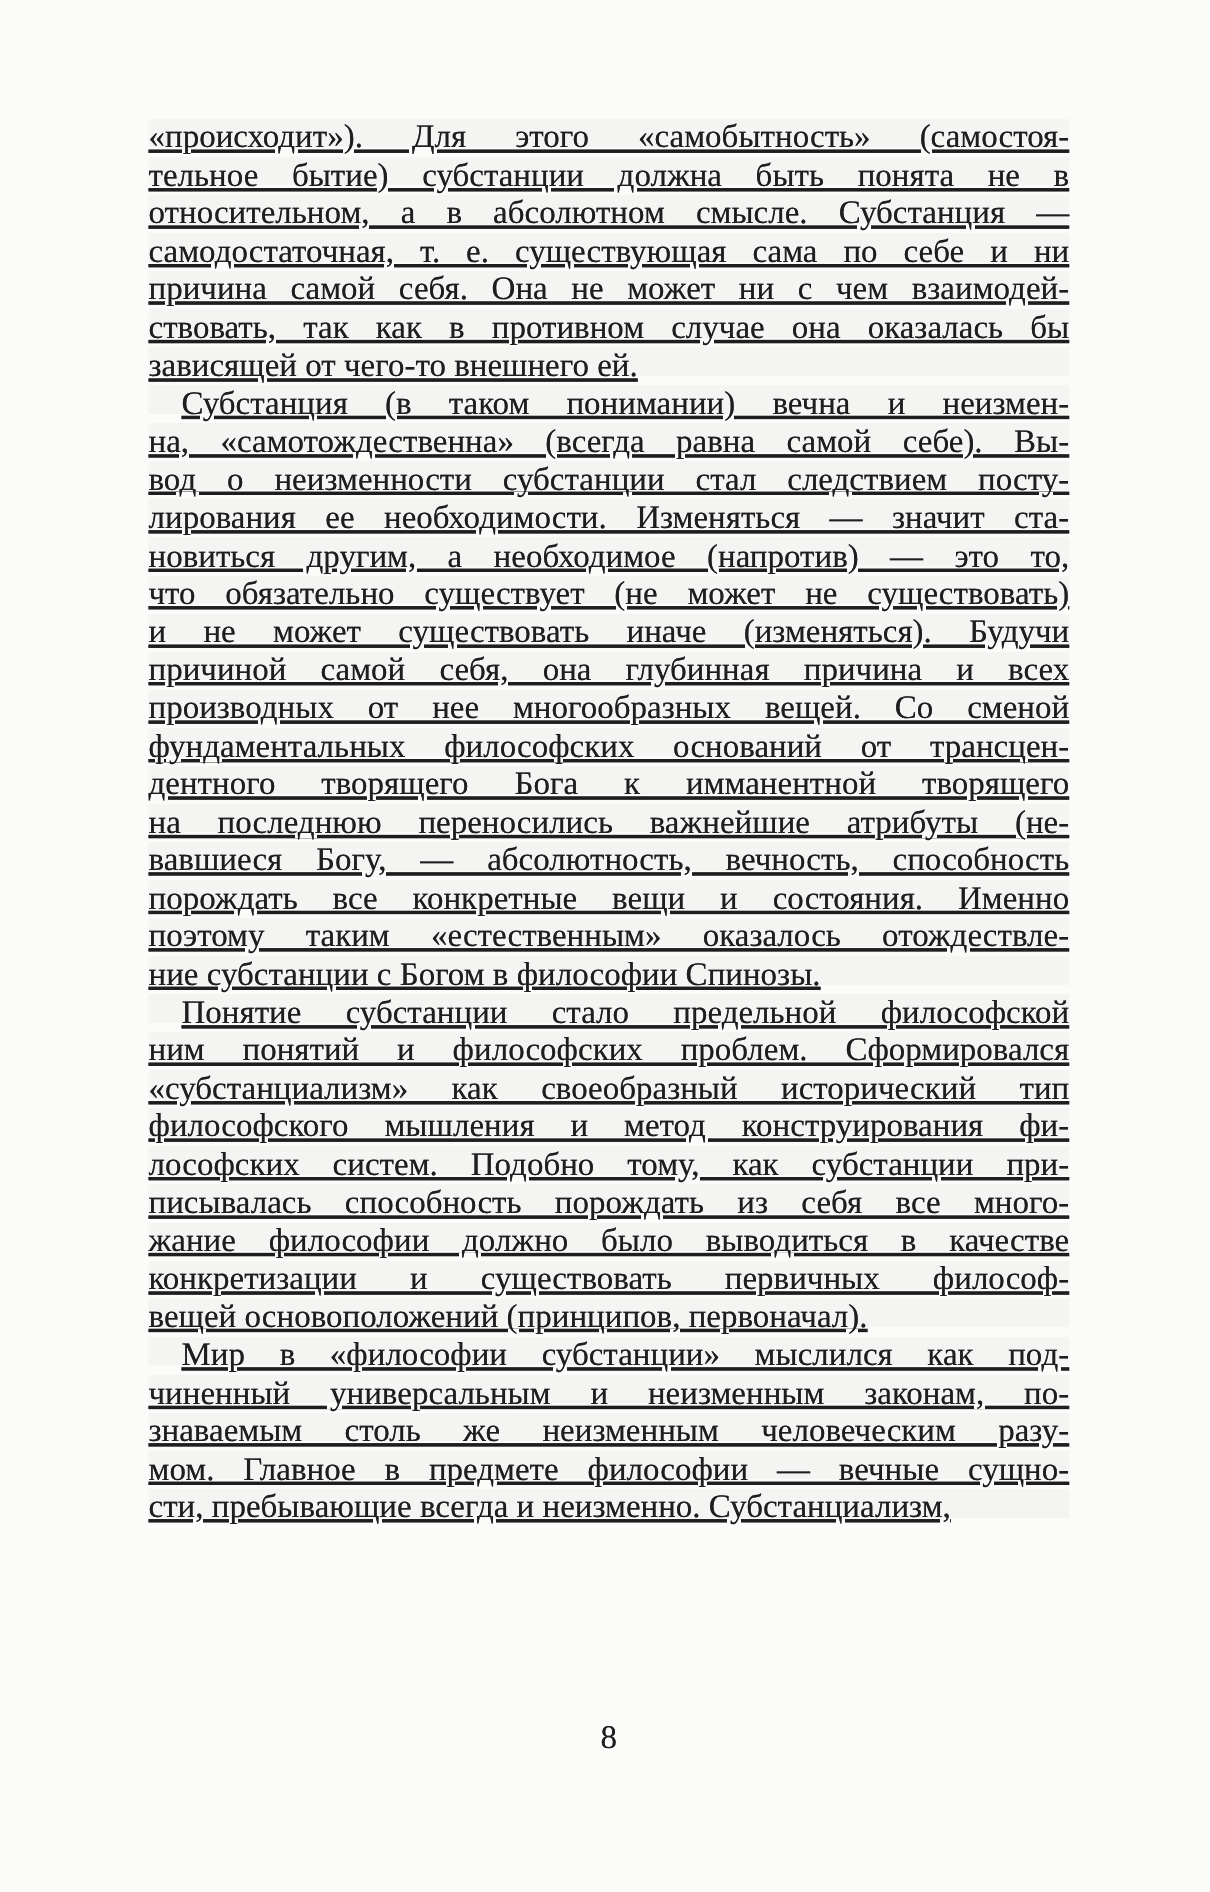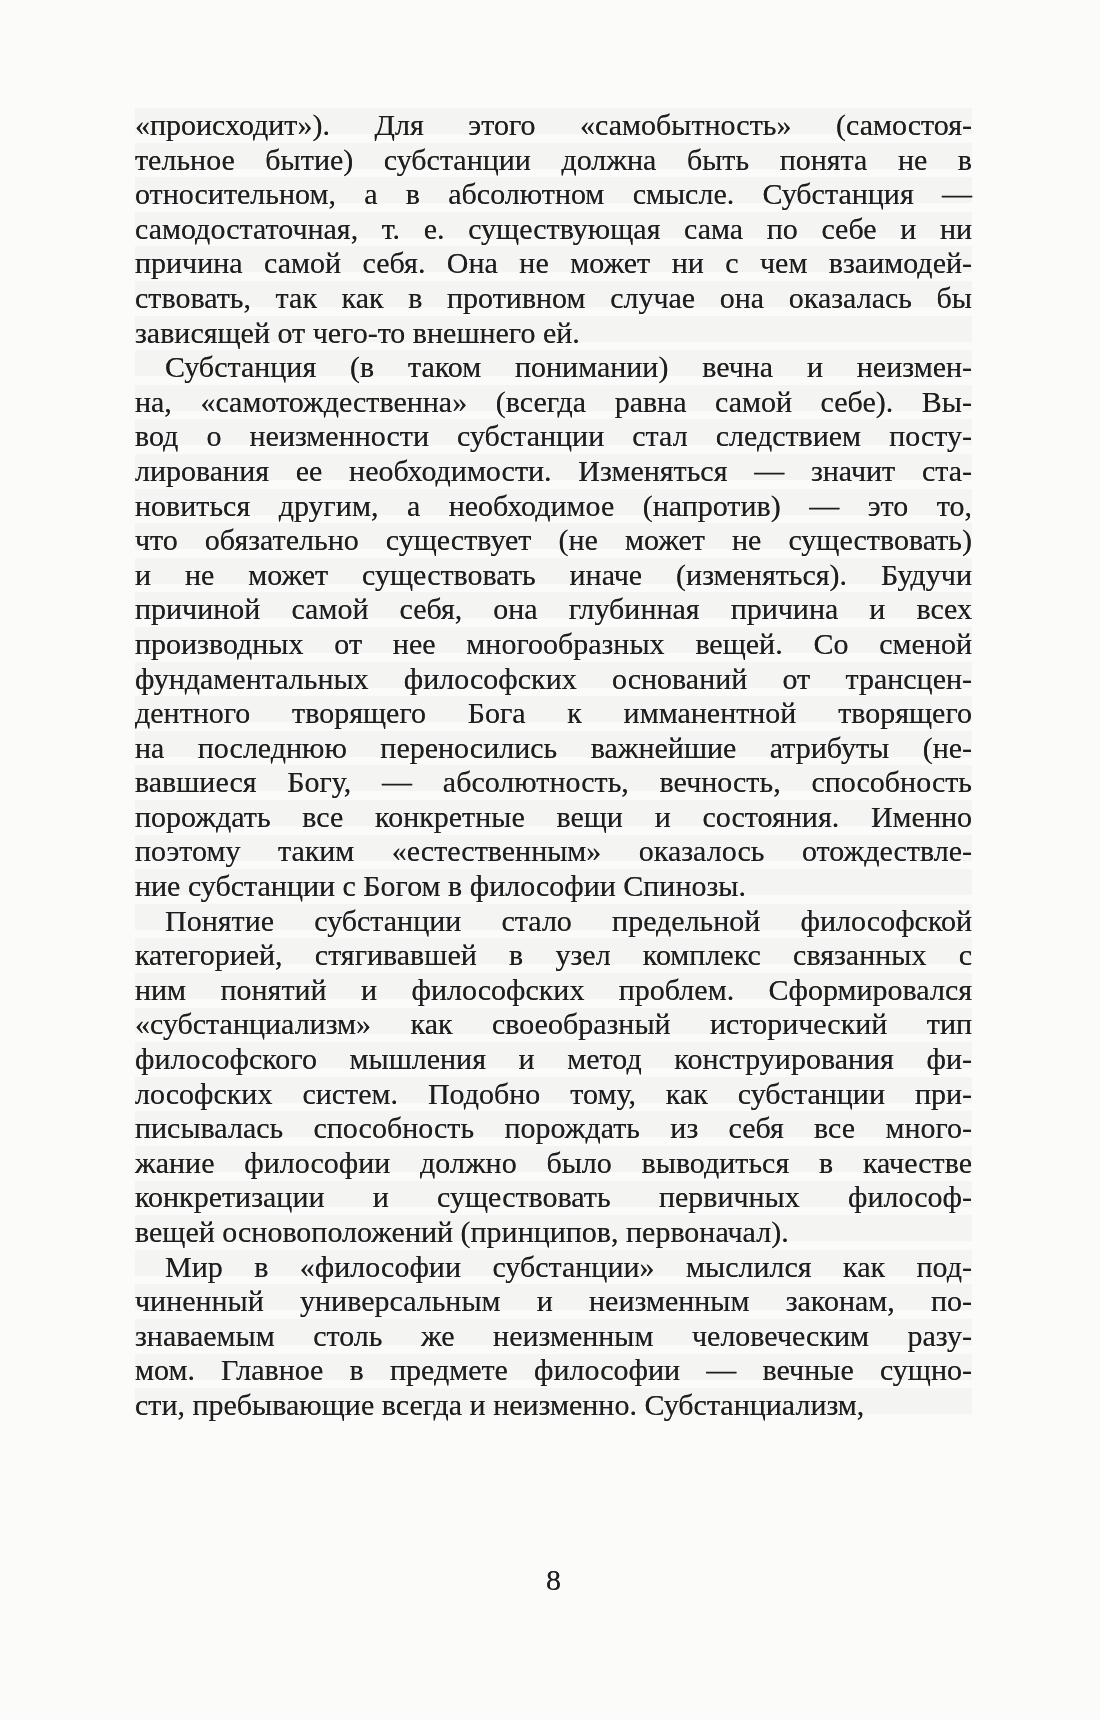--- a/index.html
+++ b/index.html
@@ -29,20 +29,21 @@
     line-height: 34.6px;
     
     background: repeating-linear-gradient(
       180deg,
       rgba(90, 90, 90, 0.045) 0px,
       rgba(90, 90, 90, 0.045) 26px,
       rgba(90, 90, 90, 0.0) 26px,
       rgba(90, 90, 90, 0.0) 34.6px
     );
     text-shadow: 0 0 0.6px rgba(25, 25, 28, 0.75);
+    text-decoration: underline;
   }
   .para {
     margin: 0;
     padding: 0;
   }
   .line {
     height: 34.6px;
     text-align: justify;
     text-align-last: justify;
     text-justify: inter-word;
@@ -92,21 +93,20 @@
         <div class="line">фундаментальных философских оснований от трансцен-</div>
         <div class="line">дентного творящего Бога к имманентной творящего</div>
         <div class="line">на последнюю переносились важнейшие атрибуты (не-</div>
         <div class="line">вавшиеся Богу, — абсолютность, вечность, способность</div>
         <div class="line">порождать все конкретные вещи и состояния. Именно</div>
         <div class="line">поэтому таким «естественным» оказалось отождествле-</div>
         <div class="line last">ние субстанции с Богом в философии Спинозы.</div>
       </div>
       <div class="para">
         <div class="line first">Понятие субстанции стало предельной философской</div>
-        <div class="line">категорией, стягивавшей в узел комплекс связанных с</div>
         <div class="line">ним понятий и философских проблем. Сформировался</div>
         <div class="line">«субстанциализм» как своеобразный исторический тип</div>
         <div class="line">философского мышления и метод конструирования фи-</div>
         <div class="line">лософских систем. Подобно тому, как субстанции при-</div>
         <div class="line">писывалась способность порождать из себя все много-</div>
         <div class="line">жание философии должно было выводиться в качестве</div>
         <div class="line">конкретизации и существовать первичных философ-</div>
         <div class="line last">вещей основоположений (принципов, первоначал).</div>
       </div>
       <div class="para">

